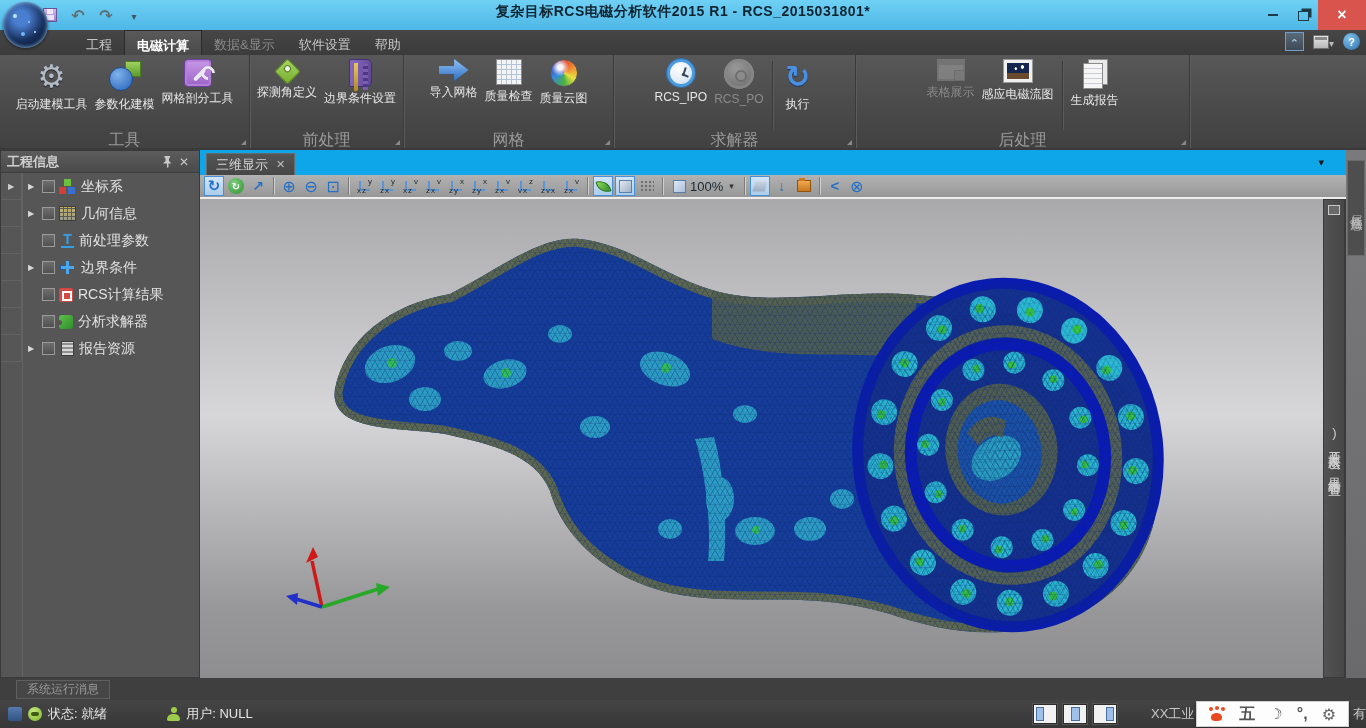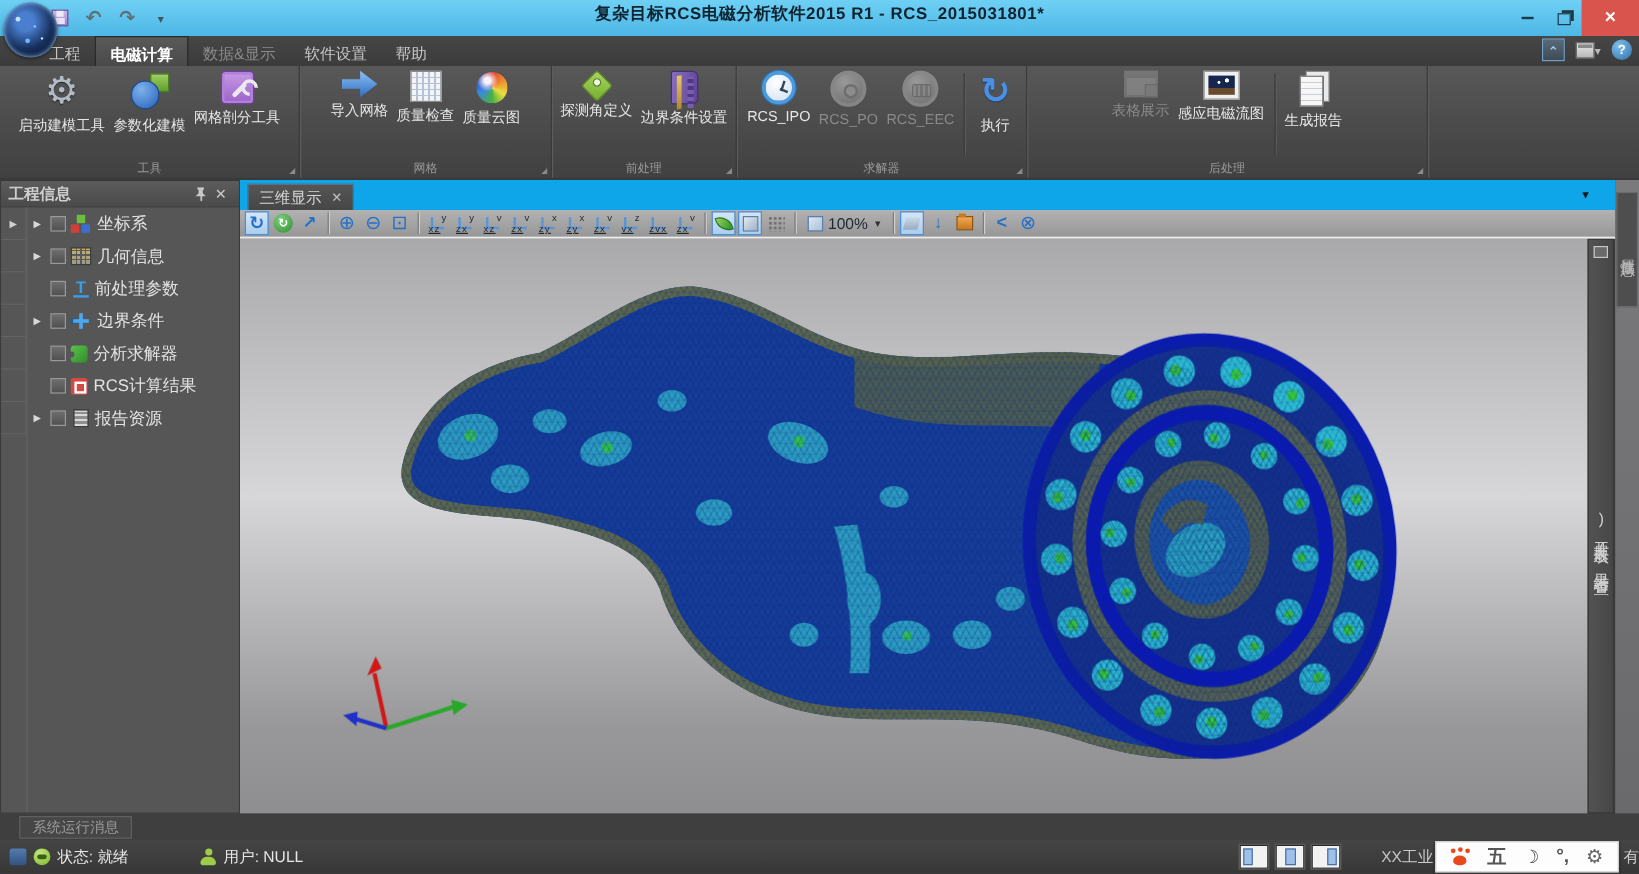--- a/index.html
+++ b/index.html
@@ -21,39 +21,39 @@
   .ic-redo::before{content:"↷";font-size:16px;color:#5f6f78;font-weight:bold;}
   .ic-qa-caret::before{content:"▾";font-size:10px;color:#3f5560;}
   #title-text{position:absolute;left:0;right:0;top:0;height:24px;display:flex;align-items:center;justify-content:center;font-size:14px;color:#0d2430;font-weight:bold;letter-spacing:.5px;}
   #win-controls{position:absolute;right:0;top:0;height:30px;display:flex;align-items:stretch;z-index:60;}
   .win-btn{width:30px;display:flex;align-items:center;justify-content:center;color:#1d3a48;font-size:14px;}
   .win-btn.min::before{content:"";width:10px;height:2px;background:#1d3a48;}
   .win-btn.restore::before{content:"";width:9px;height:8px;border:1.5px solid #1d3a48;box-shadow:3px -3px 0 -0.5px #1d3a48;margin-top:2px;}
   .win-btn.close{width:48px;background:#d9544d;color:#fff;font-size:16px;font-weight:bold;}
 
   
-  #tabrow{position:absolute;left:0;top:30px;width:1366px;height:30px;background:linear-gradient(#464646,#393939);display:flex;align-items:stretch;padding-left:29px;}
+  #tabrow{position:absolute;left:0;top:30px;width:1366px;height:30px;background:linear-gradient(#464646,#393939);display:flex;align-items:stretch;padding-left:74px;}
   .rtab{padding:0 12px;display:flex;align-items:center;font-size:13px;color:#c6c6c6;cursor:default;}
   .rtab.active{background:linear-gradient(#5a5a5a,#464646);color:#ffffff;font-weight:bold;border:1px solid #2a2a2a;border-bottom:none;}
   .rtab.dim{color:#8a8a8a;}
   #tabrow-right{position:absolute;right:6px;top:32px;display:flex;align-items:center;gap:9px;z-index:40;}
   .tr-btn{height:19px;display:flex;align-items:center;justify-content:center;}
   .ic-collapse{width:19px;height:19px;border:1px solid #6f9fc8;background:linear-gradient(#5a6a7a,#3e4a56);color:#9fd0f0;font-size:11px;font-weight:bold;display:flex;align-items:center;justify-content:center;}
   .ic-collapse::before{content:"⌃";margin-top:3px;}
   .ic-style{width:16px;height:14px;background:linear-gradient(#e8e8e8,#b8b8b8);border:1px solid #707070;position:relative;}
   .ic-style::before{content:"";position:absolute;left:1px;top:1px;right:1px;height:3px;background:#8a8a8a;}
   .ic-style-caret::before{content:"▾";color:#b8b8b8;font-size:10px;}
   .ic-help{width:17px;height:17px;border-radius:50%;background:radial-gradient(circle at 35% 30%,#7fc0ea,#2f6fae);color:#fff;font-size:11px;font-weight:bold;display:flex;align-items:center;justify-content:center;}
   .ic-help::before{content:"?";}
 
   
   #ribbon{position:absolute;left:0;top:55px;width:1366px;height:93px;background:linear-gradient(#585858,#474747 70%,#414141);display:flex;}
   .rb-group{height:93px;display:flex;flex-direction:column;border-right:1px solid #3a3a3a;box-shadow:1px 0 0 #5c5c5c;flex:0 0 auto;}
   .rb-row{flex:1;display:flex;align-items:stretch;justify-content:center;padding:2px 1px 0 1px;gap:1px;}
-  .rb-cap{height:15px;display:flex;justify-content:center;font-size:10px;color:#9a9a9a;position:relative;}
+  .rb-cap{height:15px;display:flex;align-items:center;justify-content:center;font-size:16px;color:#9a9a9a;position:relative;}
   .rb-corner{position:absolute;right:3px;bottom:3px;width:0;height:0;border-left:5px solid transparent;border-bottom:5px solid #8a8a8a;}
   .rb-btn{display:flex;flex-direction:column;align-items:center;justify-content:flex-start;padding:2px 3px 0 3px;cursor:default;}
   .rb-btn.big .rb-lbl{font-size:12px;color:#e6e6e6;white-space:nowrap;margin-top:3px;}
   .rb-btn.disabled .rb-lbl{color:#8a8a8a;}
   .rb-btn.disabled .rb-ico{opacity:.45;filter:grayscale(1);}
   .rb-ico{width:34px;height:34px;display:flex;align-items:center;justify-content:center;position:relative;}
   .rb-sep{width:1px;background:#3a3a3a;box-shadow:1px 0 0 #5c5c5c;margin:4px 4px;}
   .rb-smallcol{display:flex;flex-direction:column;justify-content:center;gap:4px;padding:0 2px;}
   .rb-btn.small{flex-direction:row;align-items:center;gap:4px;padding:1px 2px;}
   .rb-btn.small .rb-lbl{font-size:12px;color:#e6e6e6;white-space:nowrap;}
@@ -147,21 +147,21 @@
   .vt-sep{width:1px;height:18px;background:#7c7c7c;box-shadow:1px 0 0 #cfcfcf;margin:0 3px;}
   .vi-rotate-view::before{content:"↻";color:#2470c8;font-size:15px;font-weight:bold;}
   .vi-orbit-view{width:16px;height:16px;border-radius:50%;background:radial-gradient(circle at 38% 32%,#7fd07f,#2d8f2d);display:flex;align-items:center;justify-content:center;}
   .vi-orbit-view::before{content:"↻";color:#fff;font-size:10px;font-weight:bold;}
   .vi-pan-view::before{content:"↗";color:#2470c8;font-size:14px;font-weight:bold;}
   .vi-zoom-in::before{content:"⊕";color:#2470c8;font-size:16px;}
   .vi-zoom-out::before{content:"⊖";color:#2470c8;font-size:16px;}
   .vi-zoom-window::before{content:"⊡";color:#2470c8;font-size:16px;}
   .vb{width:21px;height:20px;position:relative;border:1px solid transparent;}
   .vb i{position:absolute;left:4px;bottom:4px;width:11px;height:10px;border-left:2px solid #5a95d8;border-bottom:2px solid #5a95d8;}
-  .vb .l{position:absolute;left:2px;bottom:0;font-size:8px;font-style:normal;color:#1e2832;letter-spacing:1px;text-decoration:underline;}
+  .vb .l{position:absolute;left:2px;bottom:0;font-size:8px;font-style:normal;color:#1e2832;letter-spacing:1px;}
   .vb .s{position:absolute;top:0;right:2px;font-size:8px;color:#1e2832;}
   .vi-shaded-mode{width:13px;height:13px;background:linear-gradient(135deg,#93d855,#2e8f2e);border-radius:0 90% 0 90%;transform:rotate(-15deg);border:1px solid #27711f;}
   .vi-wireframe-mode{width:13px;height:13px;background:linear-gradient(135deg,#e4eaf2,#9fb0c4);border:1px solid #5a7fa8;}
   .vi-points-mode{width:14px;height:13px;background-image:radial-gradient(#6f6f6f 1px,transparent 1.4px);background-size:4px 4px;}
   .vi-zoomlvl-ico{width:13px;height:13px;background:linear-gradient(135deg,#dfe8f4,#a8c0dc);border:1px solid #5a7fa8;margin-right:4px;}
   #vt-zoom{display:flex;align-items:center;padding:0 4px;height:38px;}
   #vt-zoom-label{font-size:13px;color:#1e2832;}
   #vt-zoom-caret{font-size:9px;color:#333;margin-left:6px;}
   .vi-select-region{width:15px;height:11px;background:linear-gradient(#cdd8e4,#97aac0);clip-path:polygon(0 100%,22% 0,100% 12%,82% 100%);}
   .vi-save-view::before{content:"↓";color:#2470c8;font-size:14px;font-weight:bold;}
@@ -274,69 +274,65 @@
             <div class="rb-btn big">
               <div class="rb-ico ic-mesh-partition-tool"></div>
               <div class="rb-lbl">网格剖分工具</div>
             </div>
           </div>
           <div class="rb-cap">
             <span>工具</span>
             <div class="rb-corner"></div>
           </div>
         </div>
+        <div class="rb-group" style="width: 154px;">
+          <div class="rb-row">
+            <div class="rb-btn big">
+              <div class="rb-ico ic-probe-angle-tag"></div>
+              <div class="rb-lbl">探测角定义</div>
+            </div>
+            <div class="rb-btn big">
+              <div class="rb-ico ic-boundary-settings-book"></div>
+              <div class="rb-lbl">边界条件设置</div>
+            </div>
+          </div>
+          <div class="rb-cap">
+            <span>前处理</span>
+            <div class="rb-corner"></div>
+          </div>
+        </div>
         <div class="rb-group" style="width: 210px;">
           <div class="rb-row">
             <div class="rb-btn big">
               <div class="rb-ico ic-import-mesh-arrow"></div>
               <div class="rb-lbl">导入网格</div>
             </div>
             <div class="rb-btn big">
               <div class="rb-ico ic-quality-check-grid"></div>
               <div class="rb-lbl">质量检查</div>
             </div>
             <div class="rb-btn big">
               <div class="rb-ico ic-quality-cloud-sphere"></div>
               <div class="rb-lbl">质量云图</div>
             </div>
           </div>
           <div class="rb-cap">
             <span>网格</span>
             <div class="rb-corner"></div>
           </div>
         </div>
-        <div class="rb-group" style="width: 154px;">
-          <div class="rb-row">
-            <div class="rb-btn big">
-              <div class="rb-ico ic-probe-angle-tag"></div>
-              <div class="rb-lbl">探测角定义</div>
-            </div>
-            <div class="rb-btn big">
-              <div class="rb-ico ic-boundary-settings-book"></div>
-              <div class="rb-lbl">边界条件设置</div>
-            </div>
-          </div>
-          <div class="rb-cap">
-            <span>前处理</span>
-            <div class="rb-corner"></div>
-          </div>
-        </div>
         <div class="rb-group" style="width: 242px;">
           <div class="rb-row">
             <div class="rb-btn big">
               <div class="rb-ico ic-solver-ipo-clock"></div>
               <div class="rb-lbl">RCS_IPO</div>
             </div>
             <div class="rb-btn big disabled">
               <div class="rb-ico ic-solver-po-sphere"></div>
               <div class="rb-lbl">RCS_PO</div>
-            </div>
-            <div class="rb-btn big disabled">
-              <div class="rb-ico ic-solver-eec-sphere"></div>
-              <div class="rb-lbl">RCS_EEC</div>
             </div>
             <div class="rb-sep"></div>
             <div class="rb-btn big">
               <div class="rb-ico ic-execute-refresh"></div>
               <div class="rb-lbl">执行</div>
             </div>
           </div>
           <div class="rb-cap">
             <span>求解器</span>
             <div class="rb-corner"></div>
@@ -406,29 +402,29 @@
             <div class="tcell"></div>
             <div class="texp">▶</div>
             <div class="tchk"></div>
             <div class="tico ti-boundary-condition"></div>
             <span class="tlbl">边界条件</span>
           </div>
           <div class="trow">
             <div class="tcell"></div>
             <div class="texp"></div>
             <div class="tchk"></div>
-            <div class="tico ti-analysis-solver"></div>
-            <span class="tlbl">分析求解器</span>
+            <div class="tico ti-rcs-result"></div>
+            <span class="tlbl">RCS计算结果</span>
           </div>
           <div class="trow">
             <div class="tcell"></div>
             <div class="texp"></div>
             <div class="tchk"></div>
-            <div class="tico ti-rcs-result"></div>
-            <span class="tlbl">RCS计算结果</span>
+            <div class="tico ti-analysis-solver"></div>
+            <span class="tlbl">分析求解器</span>
           </div>
           <div class="trow">
             <div class="tcell"></div>
             <div class="texp">▶</div>
             <div class="tchk"></div>
             <div class="tico ti-report-resource"></div>
             <span class="tlbl">报告资源</span>
           </div>
         </div>
     </div>

